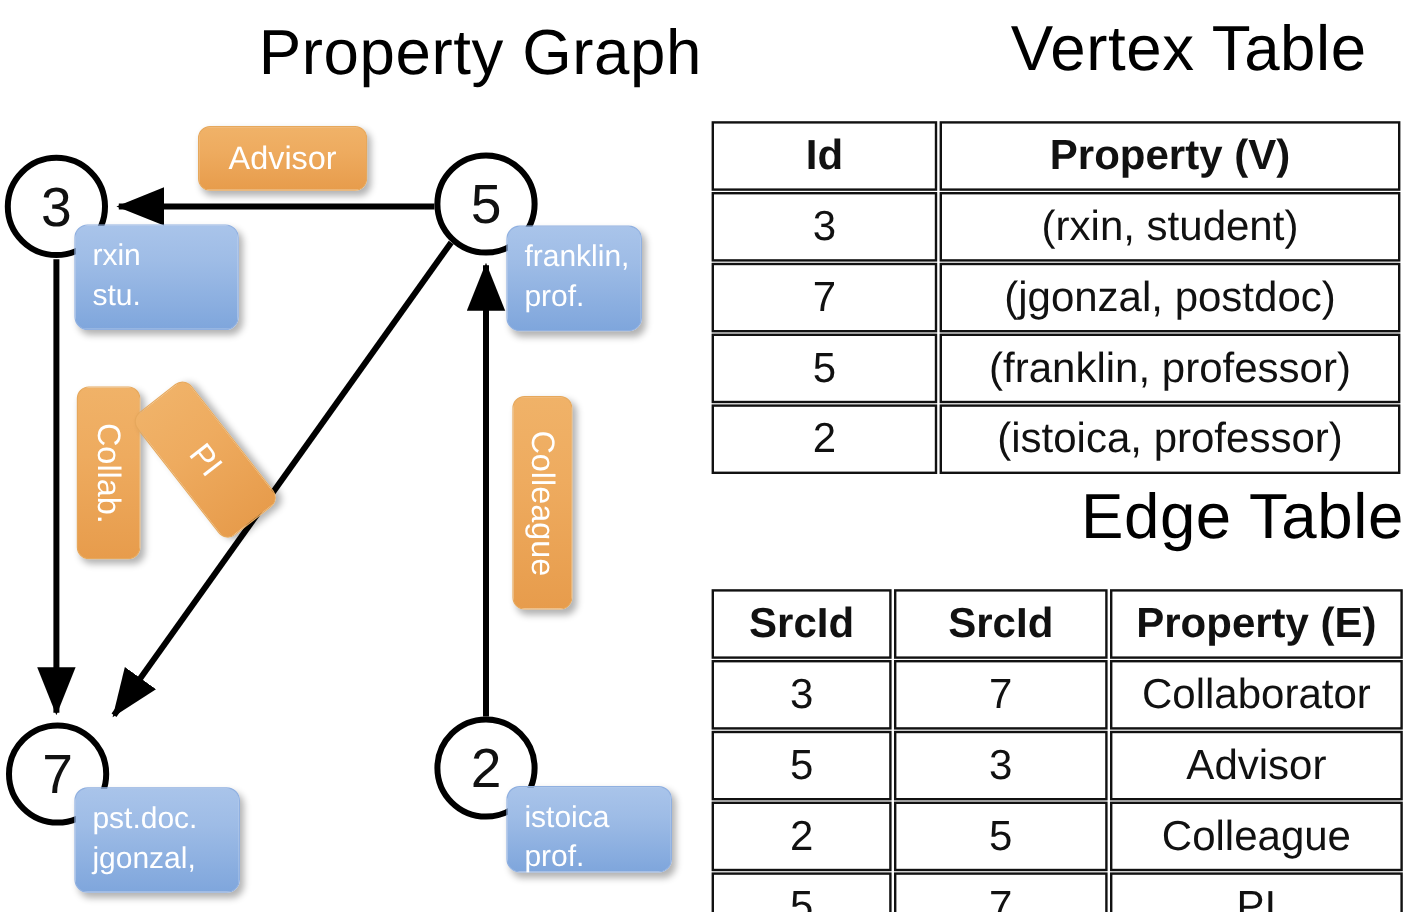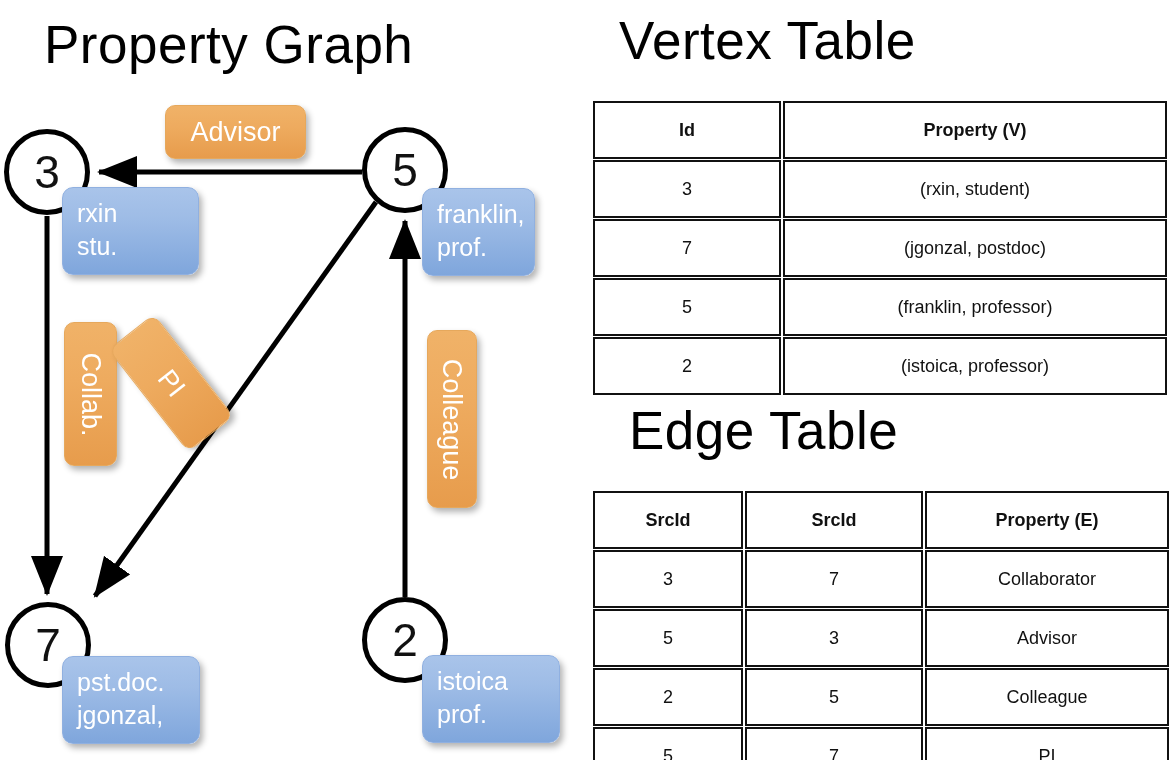--- a/index.html
+++ b/index.html
@@ -13,26 +13,25 @@
   .panel{position:absolute;}
 
   
   .title{
     position:absolute;
     font-size:53px;
     font-weight:300;
     color:#000000;
     letter-spacing:0.5px;
     white-space:nowrap;
-    text-align:left;
+    text-align:right;
     line-height:1;
-    margin-left:44px;
   }
   #title-property-graph{left:0;top:18px;width:585px;}
-  #title-vertex-table{left:575px;top:14px;width:585px;}
+  #title-vertex-table{left:554px;top:14px;width:585px;}
   #title-edge-table{left:585px;top:404px;width:585px;}
 
   
   #graph-area{left:0;top:0;width:585px;height:760px;}
   #graph-svg{position:absolute;left:0;top:0;width:585px;height:760px;}
 
   .node{
     position:absolute;
     width:86px;height:86px;
     border:5px solid #000;
@@ -59,21 +58,21 @@
     color:#ffffff;
     font-size:25px;
     line-height:33px;
     padding:9px 0 9px 14px;
     box-sizing:border-box;
     z-index:6;
   }
   #vprop-rxin{left:62px;top:187px;width:137px;height:88px;}
   #vprop-franklin{left:422px;top:188px;width:113px;height:88px;}
   #vprop-jgonzal{left:62px;top:656px;width:138px;height:88px;}
-  #vprop-istoica{left:422px;top:655px;width:138px;height:88px;}
+  #vprop-istoica{left:422px;top:655px;width:138px;height:72px;}
 
   .edge-label{
     position:absolute;
     border-radius:10px;
     background:linear-gradient(180deg,#f0b268 0%,#eeab5f 40%,#e79c4c 100%);
     border:1px solid #e6a85c;
     box-shadow:3px 4px 6px rgba(0,0,0,0.30);
     color:#ffffff;
     font-size:27px;
     display:flex;align-items:center;justify-content:center;
@@ -94,21 +93,21 @@
   
   table.grid{
     position:absolute;
     border-collapse:separate;
     border-spacing:2px 1px;
     table-layout:fixed;
   }
   table.grid td{
     border:2px solid #111;
     text-align:center;
-    font-size:18px;
+    font-size:35px;
     color:#111;
     font-weight:400;
     padding:0;
     background:#ffffff;
   }
   table.grid td.hdr{font-weight:bold;}
   td.vfill{background:#ccd9ef;margin-top:12px;}
   td.efill{background:#f5ddc3;}
 
   #vertex-table{left:591px;top:100px;width:576px;}

